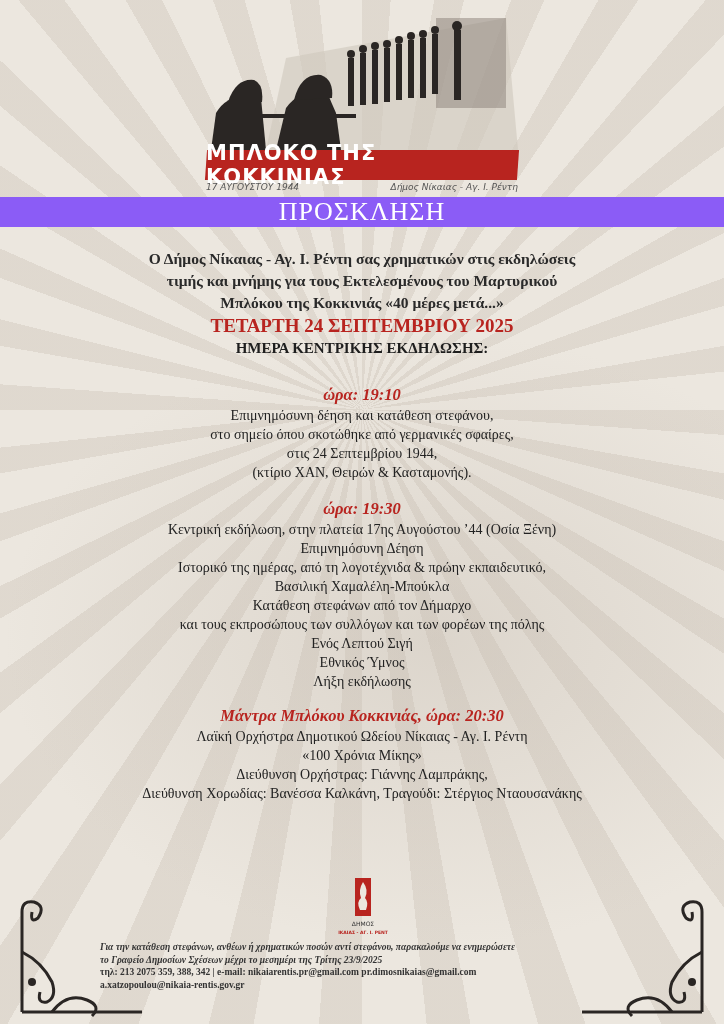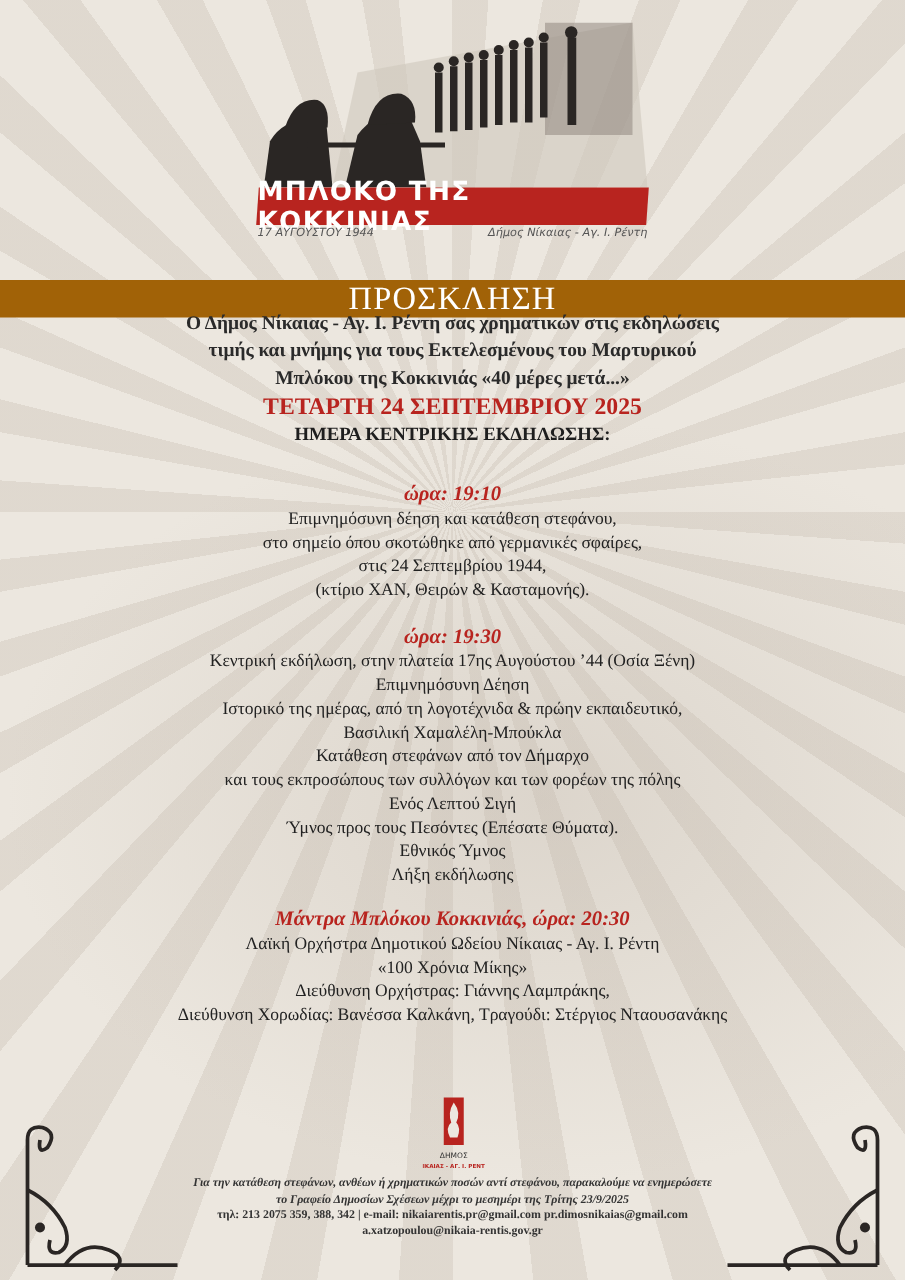--- a/index.html
+++ b/index.html
@@ -32,35 +32,35 @@
     font-size: 21px; letter-spacing: 1px; transform: skewX(4deg);
   }
   .logo-sub {
     position: absolute; top: 164px; left: 0; width: 312px;
     display: flex; justify-content: space-between;
     font-family: "DejaVu Sans", sans-serif; font-size: 9px; color: #555;
     font-style: italic;
     gap: 43px;
   }
   .title-bar {
-    position: absolute; left: 0; top: 224px; width: 724px; height: 30px;
-    background: #a16207; display: flex; align-items: center; justify-content: center;
+    position: absolute; left: 0; top: 197px; width: 724px; height: 30px;
+    background: #8b5cf6; display: flex; align-items: center; justify-content: center;
   }
   .title-bar span { color: #fff; font-size: 26px; letter-spacing: 1px; }
   .content { position: absolute; left: 0; top: 248px; width: 724px; text-align: center; }
   .intro { font-weight: bold; font-size: 15.5px; line-height: 22px; color: #2a2a2a; margin: 0; }
   .date-line { color: #b8241f; font-weight: bold; font-size: 19px; line-height: 24px; }
   .main-event { font-weight: bold; font-size: 15px; line-height: 20px; }
   .time { color: #b8241f; font-weight: bold; font-style: italic; font-size: 16.5px; line-height: 22px; }
   .line { font-size: 14px; line-height: 19px; color: #222; }
   .sec1 { margin-top: 26px; }
   .sec2 { margin-top: 16px; }
   .sec3 { margin-top: 14px; }
   .emblem { position: absolute; left: 338px; top: 876px; width: 50px; height: 62px; }
-  .footer { position: absolute; left: 100px; top: 941px; width: 524px; text-align: center; }
+  .footer { position: absolute; left: 100px; top: 941px; width: 524px; text-align: left; }
   .footer p { margin: 0; font-size: 9.5px; line-height: 12.5px; font-weight: bold; color: #333; }
   .footer .italic { font-style: italic; }
   .corner { position: absolute; width: 140px; height: 130px; }
   .corner.left { left: 12px; top: 892px; }
   .corner.right { right: 12px; top: 892px; }
 </style>
 </head>
 <body>
 
 <div class="bg-rays"></div>
@@ -127,21 +127,20 @@
 
   <div class="sec2">
     <div class="time">ώρα: 19:30</div>
     <div class="line">Κεντρική εκδήλωση, στην πλατεία 17ης Αυγούστου ’44  (Οσία Ξένη)</div>
     <div class="line">Επιμνημόσυνη Δέηση</div>
     <div class="line">Ιστορικό της ημέρας, από τη λογοτέχνιδα &amp; πρώην εκπαιδευτικό,</div>
     <div class="line">Βασιλική Χαμαλέλη-Μπούκλα</div>
     <div class="line">Κατάθεση στεφάνων από τον Δήμαρχο</div>
     <div class="line">και τους εκπροσώπους των συλλόγων και των φορέων της πόλης</div>
     <div class="line">Ενός Λεπτού Σιγή</div>
-    <div class="line">Ύμνος προς τους Πεσόντες (Επέσατε Θύματα).</div>
     <div class="line">Εθνικός Ύμνος</div>
     <div class="line">Λήξη εκδήλωσης</div>
   </div>
 
   <div class="sec3">
     <div class="time">Μάντρα Μπλόκου Κοκκινιάς, ώρα: 20:30</div>
     <div class="line">Λαϊκή Ορχήστρα Δημοτικού Ωδείου Νίκαιας - Αγ. Ι. Ρέντη</div>
     <div class="line">«100 Χρόνια Μίκης»</div>
     <div class="line">Διεύθυνση Ορχήστρας: Γιάννης Λαμπράκης,</div>
     <div class="line">Διεύθυνση Χορωδίας: Βανέσσα Καλκάνη, Τραγούδι: Στέργιος Νταουσανάκης</div>

